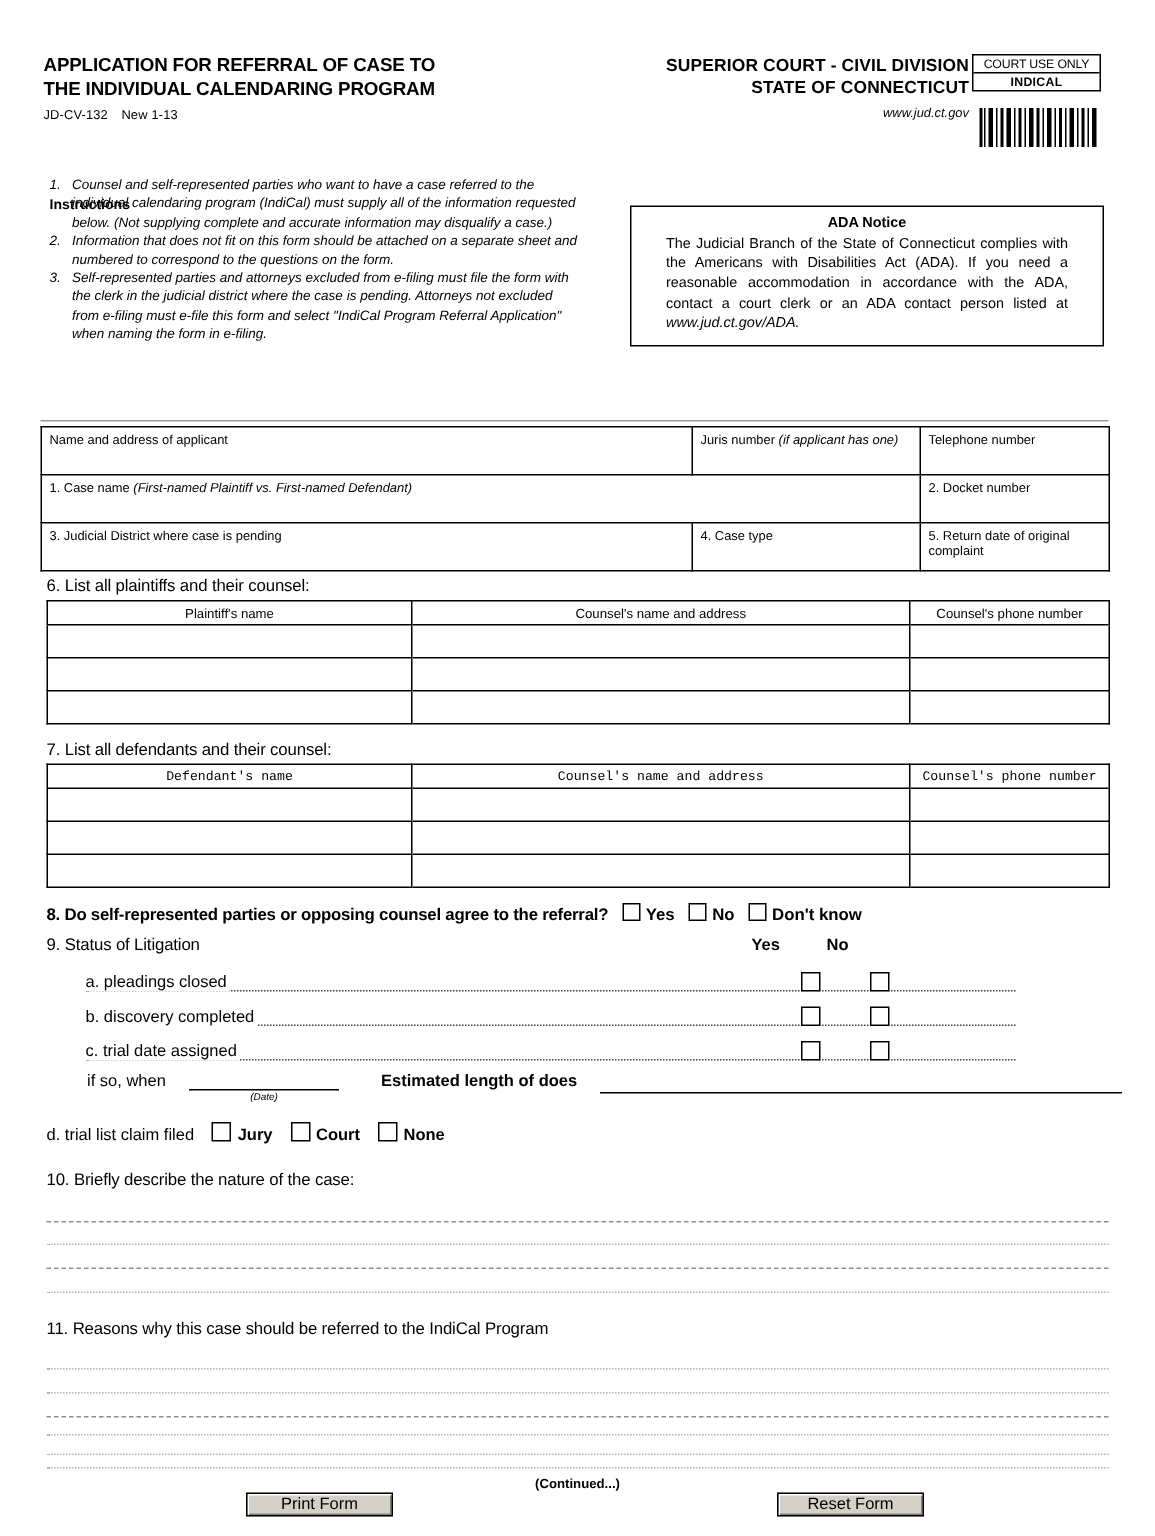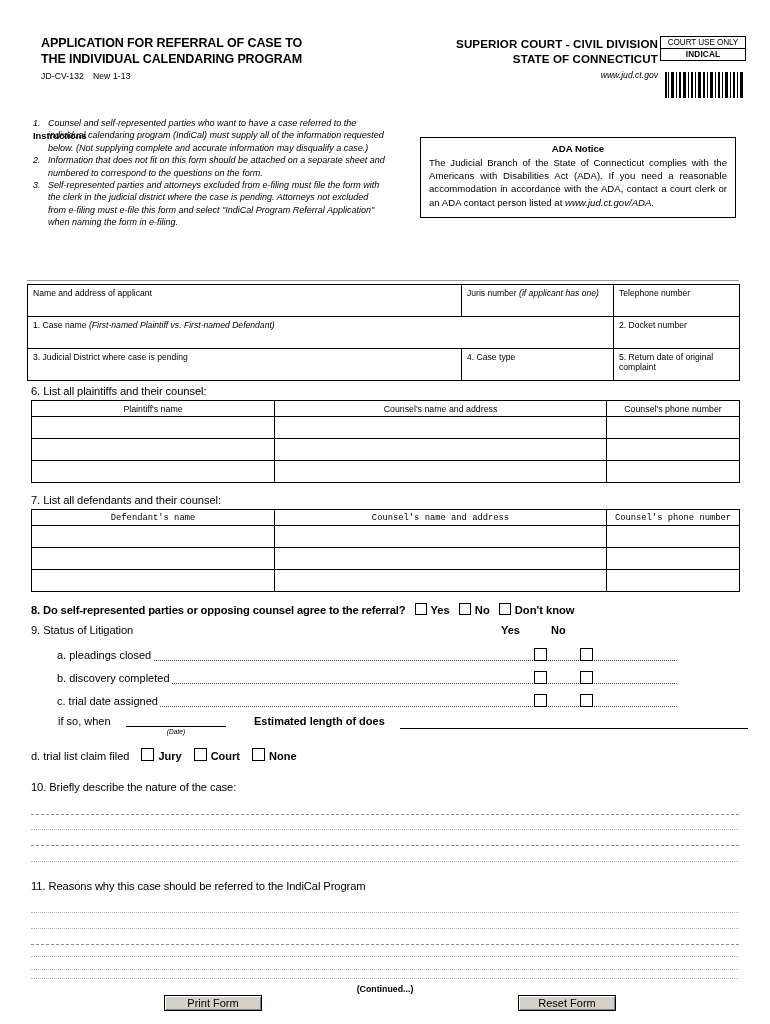--- a/index.html
+++ b/index.html
@@ -19,21 +19,21 @@
     position: absolute;
     left: 0; top: 0;
     width: 770px;
     height: 1024px;
     background: #fff;
   }
 
   
   .header {
     position: absolute;
-    left: 41px;
+    left: 29px;
     top: 36px;
     width: 705px;
     height: 60px;
   }
   .hdr-left { position: absolute; left: 0; top: 0; width: 380px; }
   .form-title {
     font-size: 12.5px;
     font-weight: bold;
     line-height: 15.5px;
     letter-spacing: -0.1px;
@@ -125,21 +125,21 @@
     font-style: italic;
   }
 
   
   .ada-box {
     position: absolute;
     left: 420px;
     top: 137px;
     width: 316px;
     border: 1px solid #000;
-    padding: 5px 8px 8px;
+    padding: 5px 23px 8px;
     box-sizing: border-box;
   }
   .ada-title {
     font-size: 9.6px;
     font-weight: bold;
     text-align: center;
     margin-bottom: 2px;
   }
   .ada-body {
     font-size: 9.6px;

